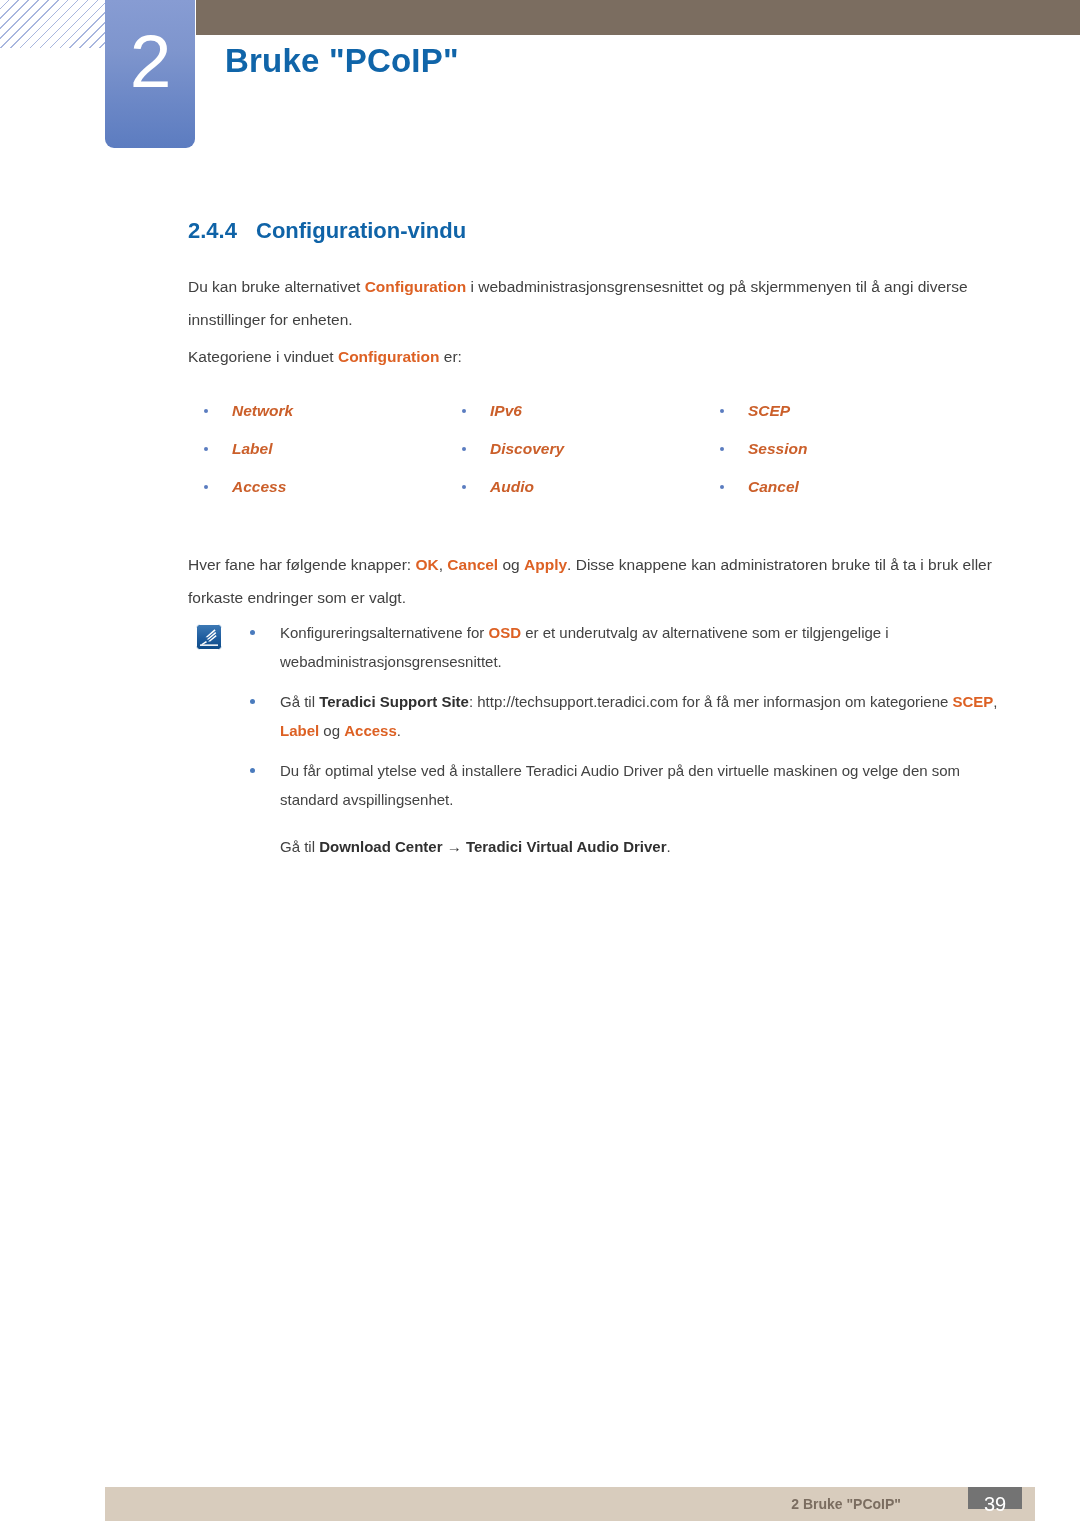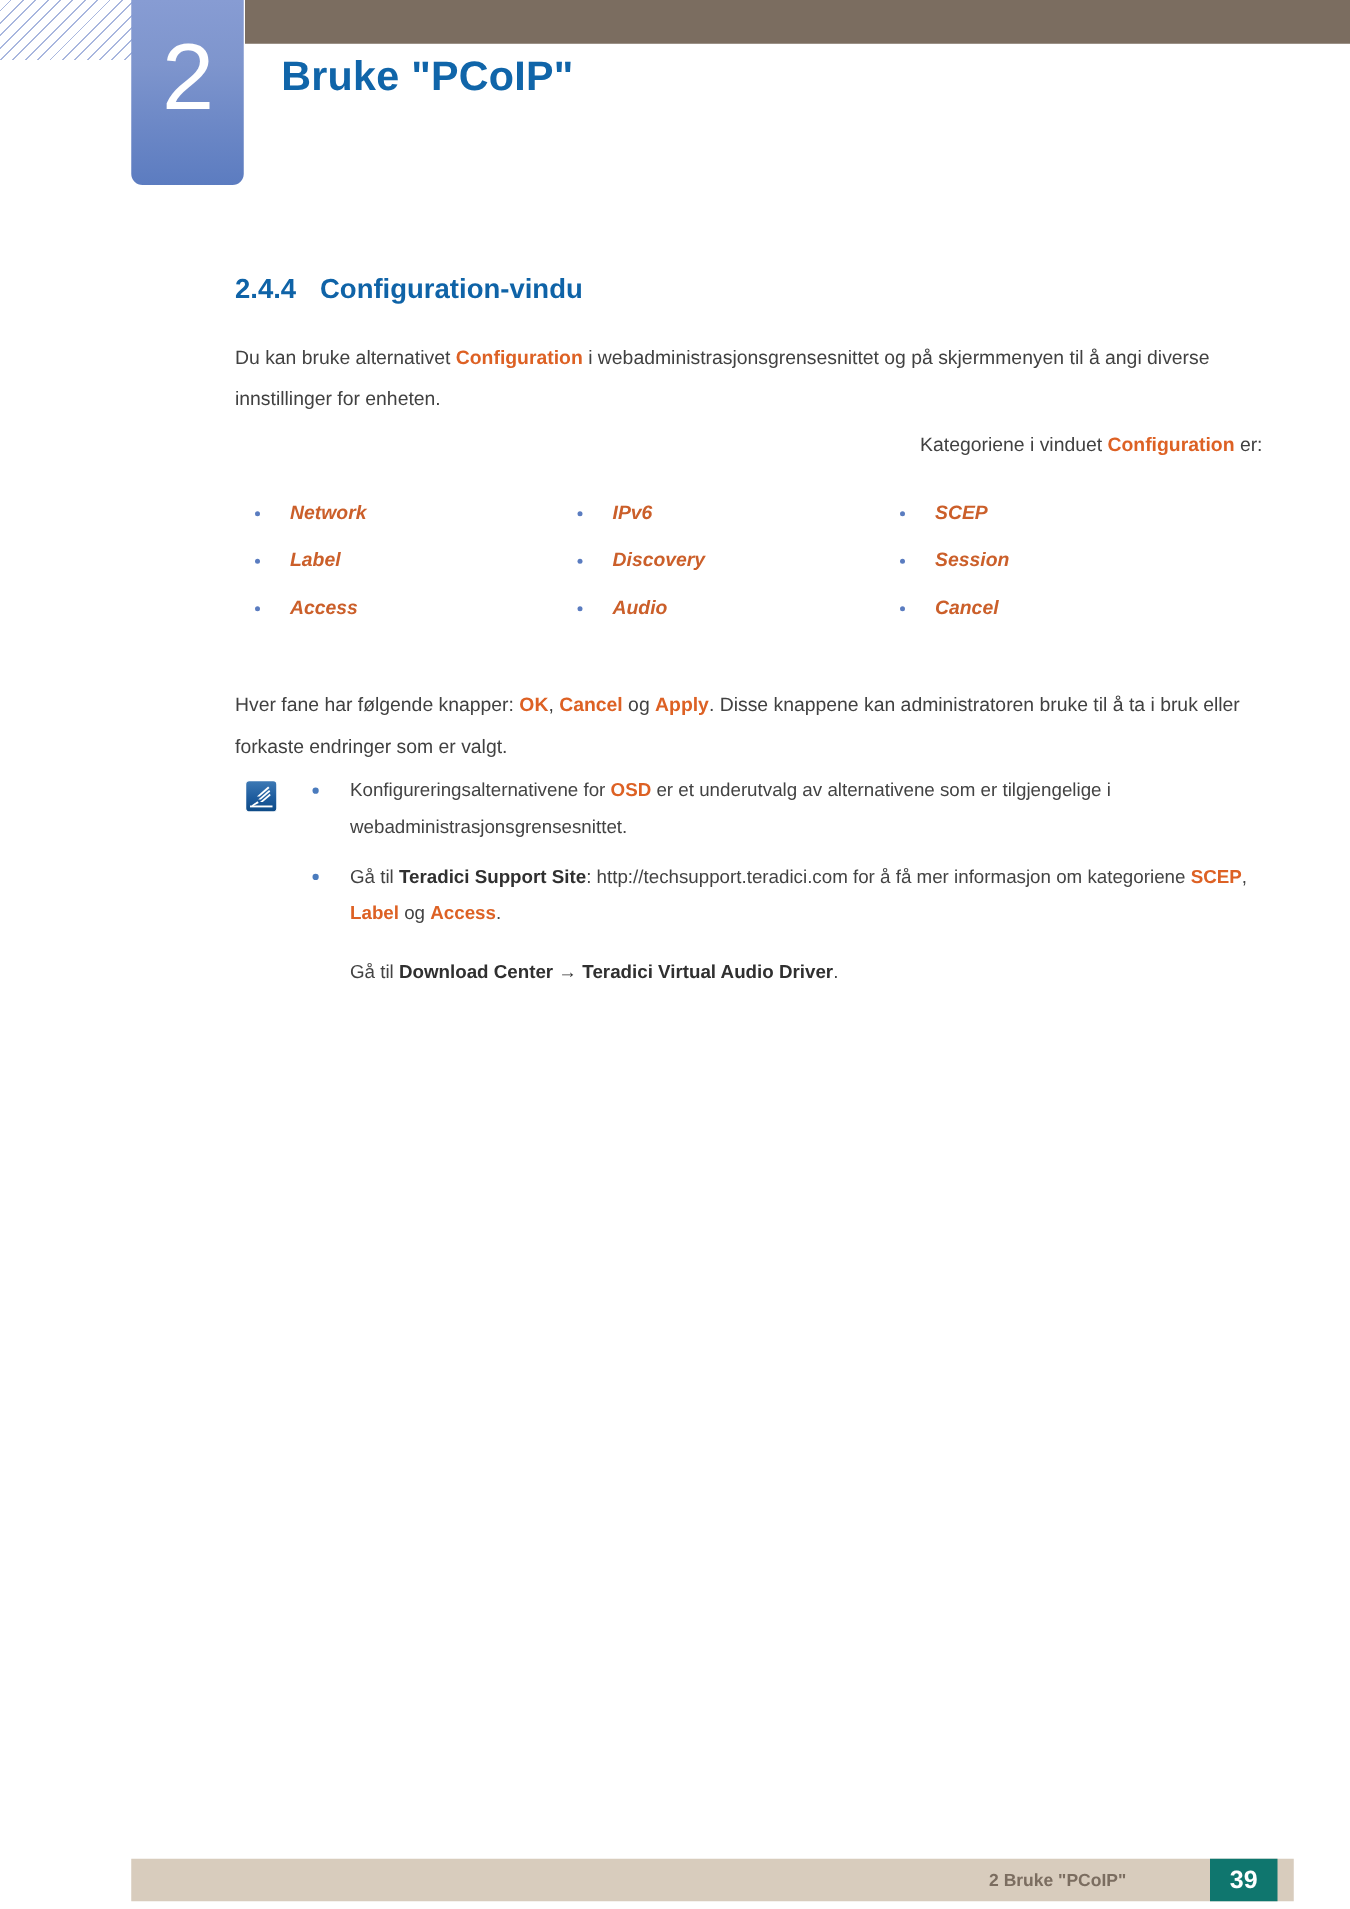--- a/index.html
+++ b/index.html
@@ -98,21 +98,21 @@
   .para {
     position: absolute;
     left: 188px;
     width: 822px;
     font-size: 15.5px;
     line-height: 33px;
     color: #414141;
     text-align: left;
   }
   .p-intro { top: 270px; }
-  .p-kat   { top: 340px; text-align: right; }
+  .p-kat   { top: 340px; }
   .p-btns  { top: 548px; }
 
   .o { color: #dd6124; font-weight: bold; }
   .b { font-weight: bold; color: #303030; }
 
   
   .cat-list {
     position: absolute;
     top: 392px;
     left: 188px;
@@ -212,23 +212,22 @@
     font-size: 14px;
     font-weight: bold;
     color: #7b6d60;
     white-space: nowrap;
   }
   .footer-page {
     position: absolute;
     left: 863px;
     top: 0;
     width: 54px;
-    height: 34px;
-    background: #0f766e;
-    font-weight: bold;
+    height: 22px;
+    background: #737373;
   }
   .footer-page span {
     display: block;
     width: 54px;
     height: 34px;
     line-height: 34px;
     text-align: center;
     font-size: 20px;
     color: #ffffff;
   }
@@ -350,20 +349,24 @@
       <div class="note-item">
         <span class="nb"></span>
         <span>Konfigureringsalternativene for </span><span class="o">OSD</span><span> er et underutvalg av alternativene som er tilgjengelige i webadministrasjonsgrensesnittet.</span>
       </div>
 
       <div class="note-item">
         <span class="nb"></span>
         <span>Gå til </span><span class="b">Teradici Support Site</span><span>: http://techsupport.teradici.com for å få mer informasjon om kategoriene </span><span class="o">SCEP</span><span>, </span><span class="o">Label</span><span> og </span><span class="o">Access</span><span>.</span>
       </div>
 
+      <div class="note-item">
+        <span class="nb"></span>
+        <span>Du får optimal ytelse ved å installere Teradici Audio Driver på den virtuelle maskinen og velge den som standard avspillingsenhet.</span>
+      </div>
 
 
       <div class="note-plain">
         <span>Gå til </span><span class="b">Download Center</span><span class="b"> → </span><span class="b">Teradici Virtual Audio Driver</span><span>.</span>
       </div>
 
     </div>
   </div>
 
 </div>

